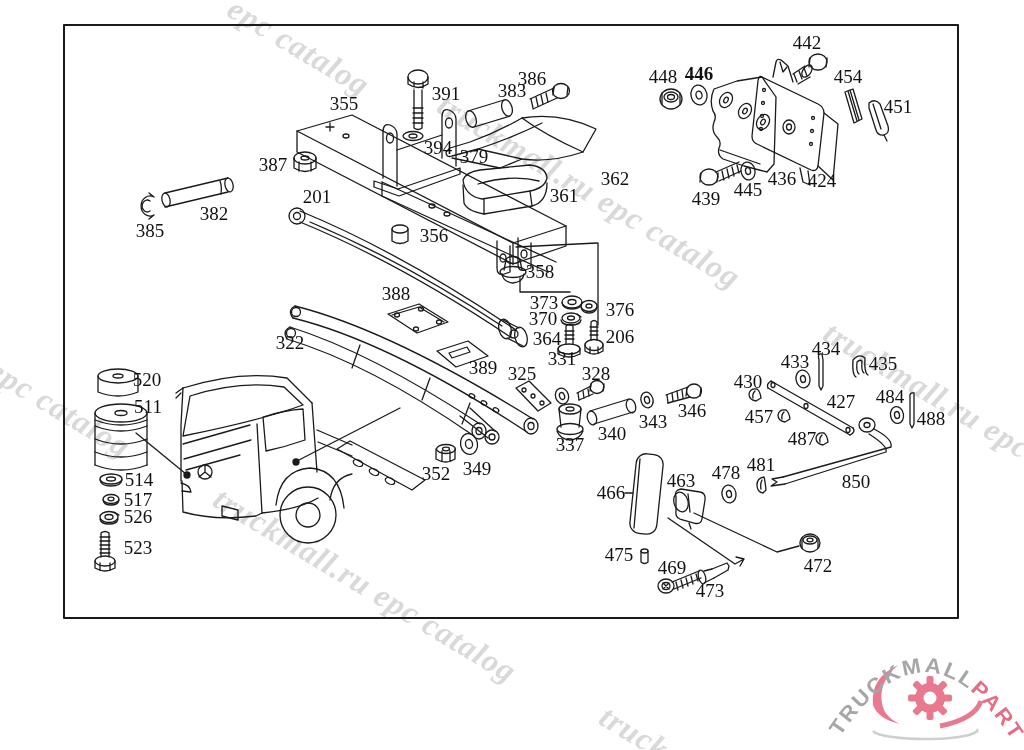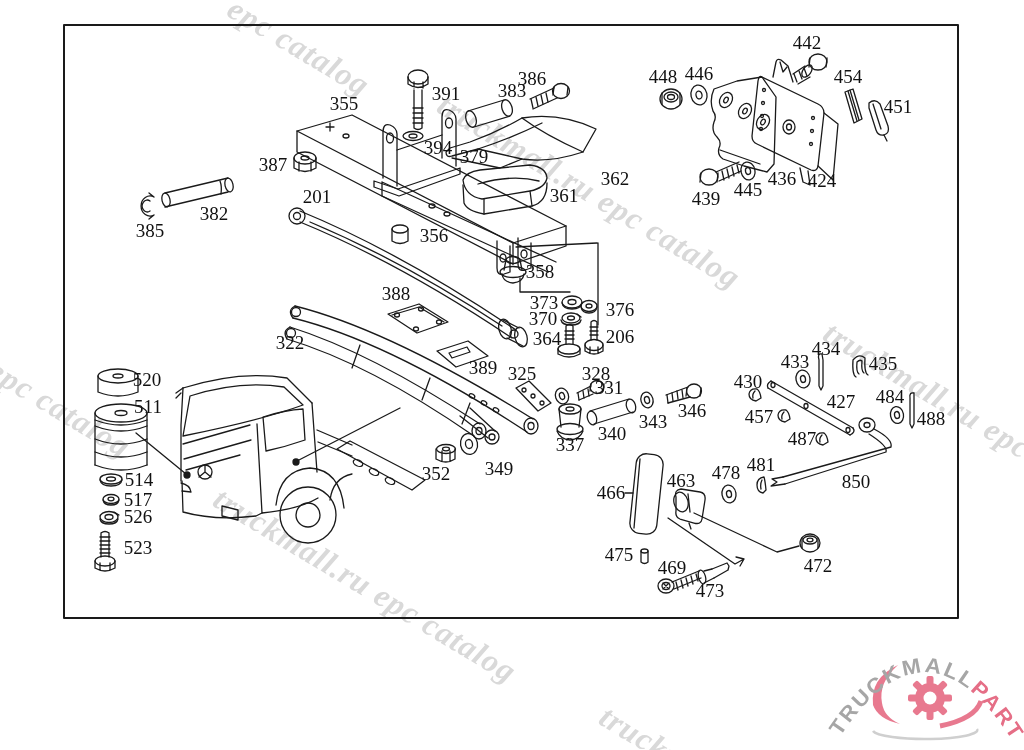--- a/index.html
+++ b/index.html
@@ -490,31 +490,31 @@
       <span class="plabel" style="left: 540px; top: 272px;">358</span>
       <span class="plabel" style="left: 396px; top: 294px;">388</span>
       <span class="plabel" style="left: 544px; top: 303px;">373</span>
       <span class="plabel" style="left: 543px; top: 319px;">370</span>
       <span class="plabel" style="left: 547px; top: 339px;">364</span>
       <span class="plabel" style="left: 620px; top: 310px;">376</span>
       <span class="plabel" style="left: 620px; top: 337px;">206</span>
       <span class="plabel" style="left: 290px; top: 343px;">322</span>
       <span class="plabel" style="left: 483px; top: 368px;">389</span>
       <span class="plabel" style="left: 522px; top: 374px;">325</span>
-      <span class="plabel" style="left: 562px; top: 388px; margin-left: 47px;">331</span>
+      <span class="plabel" style="left: 562px; top: 359px;">331</span>
       <span class="plabel" style="left: 596px; top: 374px;">328</span>
       <span class="plabel" style="left: 570px; top: 445px;">337</span>
       <span class="plabel" style="left: 612px; top: 434px;">340</span>
       <span class="plabel" style="left: 653px; top: 422px;">343</span>
       <span class="plabel" style="left: 692px; top: 411px;">346</span>
       <span class="plabel" style="left: 436px; top: 474px;">352</span>
-      <span class="plabel" style="left: 499px; top: 469px;">349</span>
+      <span class="plabel" style="left: 477px; top: 469px;">349</span>
       <span class="plabel" style="left: 807px; top: 43px;">442</span>
       <span class="plabel" style="left: 663px; top: 77px;">448</span>
-      <span class="plabel" style="left: 699px; top: 74px;">446</span>
+      <span class="plabel" style="left: 699px; top: 74px; font-weight: bold;">446</span>
       <span class="plabel" style="left: 848px; top: 77px;">454</span>
       <span class="plabel" style="left: 898px; top: 107px;">451</span>
       <span class="plabel" style="left: 782px; top: 179px;">436</span>
       <span class="plabel" style="left: 822px; top: 181px;">424</span>
       <span class="plabel" style="left: 748px; top: 190px;">445</span>
       <span class="plabel" style="left: 706px; top: 199px;">439</span>
       <span class="plabel" style="left: 748px; top: 382px;">430</span>
       <span class="plabel" style="left: 795px; top: 362px;">433</span>
       <span class="plabel" style="left: 826px; top: 349px;">434</span>
       <span class="plabel" style="left: 883px; top: 364px; font-family: Liberation Serif, serif;">435</span>

